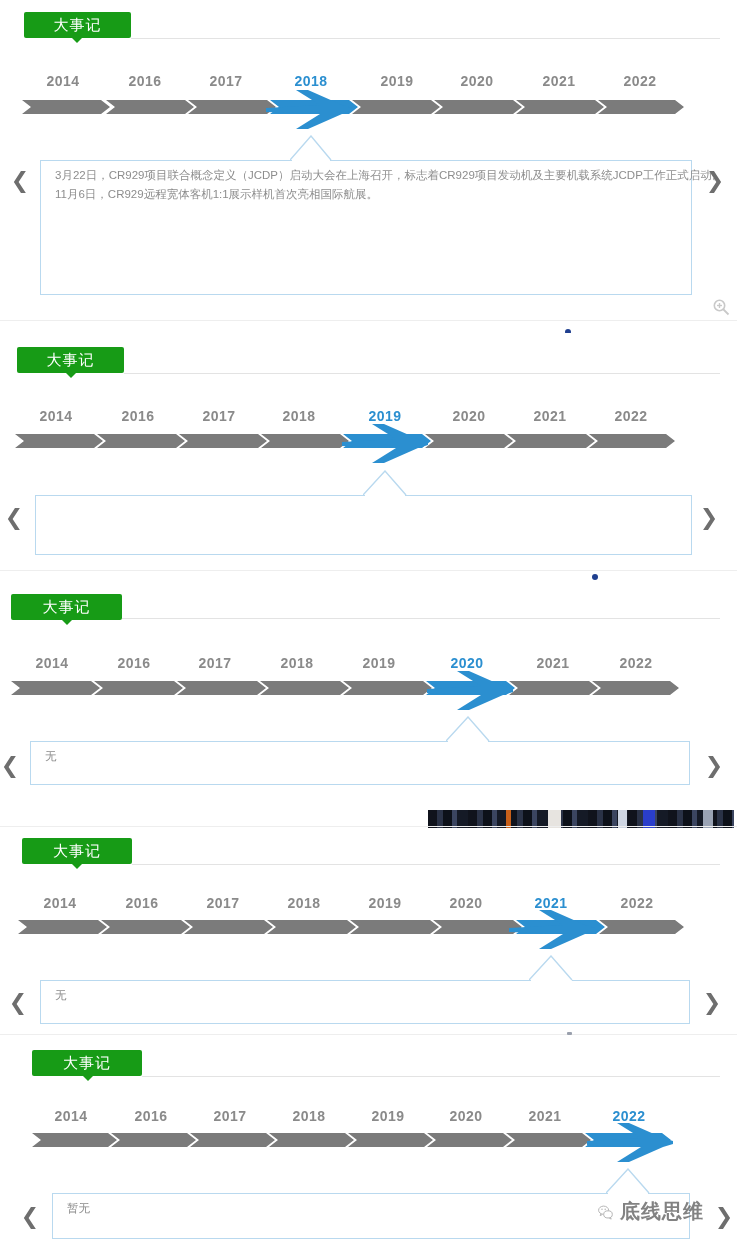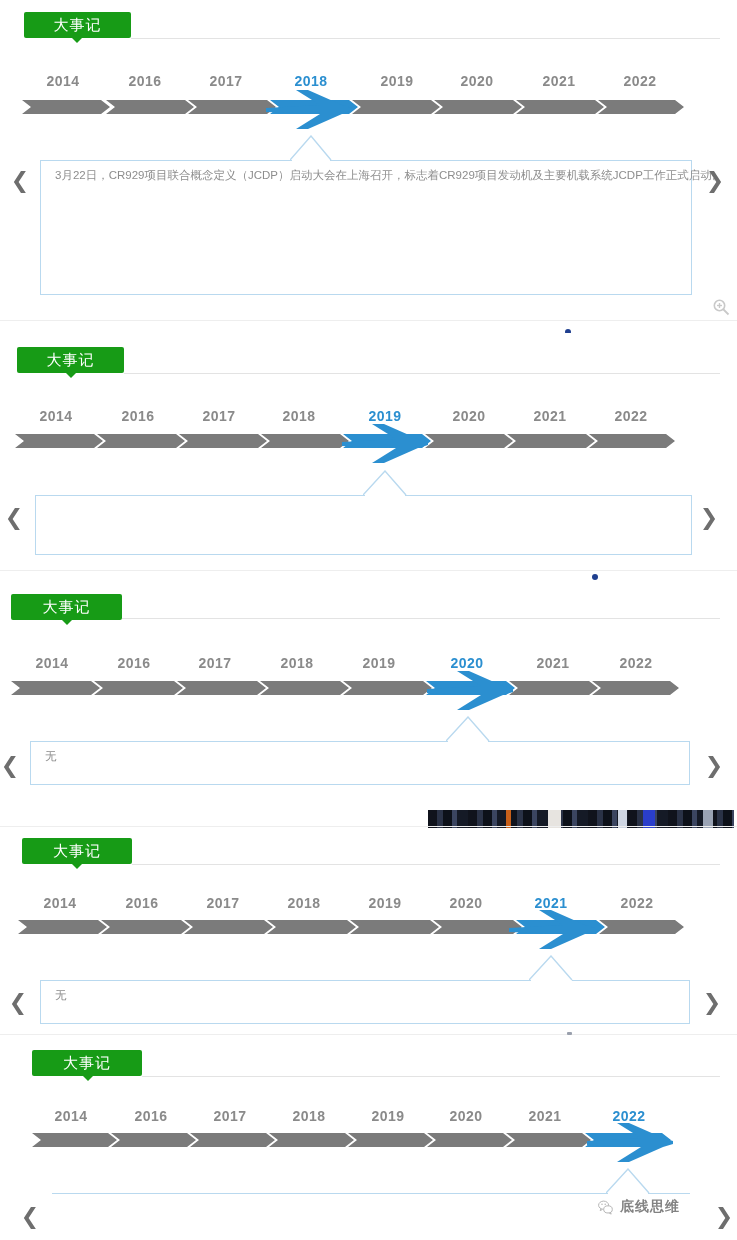--- a/index.html
+++ b/index.html
@@ -116,21 +116,21 @@
         #151a26 29px,#151a26 40px);
     overflow:hidden;
   }
   .bleed-img i{position:absolute;top:0;bottom:0;display:block;}
   .sep{position:absolute;left:0;width:737px;height:1px;background:#eeeeee;}
 
   
   .watermark{
     position:absolute;
     display:flex;align-items:center;gap:6px;
-    color:#6d6d6d;font-size:14px;
+    color:#6d6d6d;font-size:20px;
     letter-spacing:1px;
     opacity:.85;
   }
   .wm-icon{width:17px;height:17px;opacity:.75;}
   .wm-text{font-family:"Liberation Serif","DejaVu Serif",serif;font-weight:bold;}
 </style>
 </head>
 <body>
 
 <div class="page">
@@ -167,20 +167,21 @@
 
       <div class="plane" style="left:262px;top:88px;">
         <svg width="92" height="42" viewBox="0 0 92 42">
           <path d="M4 20 L58 17 L34 2 L46 2 L80 17 L90 20 L90 23 L80 26 L46 41 L34 41 L58 26 L4 24 Z" fill="#2b8fd0"></path>
         </svg>
       </div>
 
       <div class="callout" style="left:40px;top:160px;width:652px;height:135px;">
         <div class="callout-body" style="top:6px;">
           <div class="ln">3月22日，CR929项目联合概念定义（JCDP）启动大会在上海召开，标志着CR929项目发动机及主要机载系统JCDP工作正式启动。</div>
+          <div class="ln">11月6日，CR929远程宽体客机1:1展示样机首次亮相国际航展。</div>
         </div>
       </div>
       <div class="callout-top" style="left:40px;top:160px;width:252px;"></div>
       <div class="callout-top" style="left:330px;top:160px;width:362px;"></div>
       <div class="notch" style="left:290px;top:135px;">
         <svg width="42" height="26" viewBox="0 0 42 26">
           <path d="M0 25 L21 1 L41 25" fill="none" stroke="#b9d9ef" stroke-width="1.4"></path>
         </svg>
       </div>
 
@@ -406,20 +407,25 @@
         <div class="seg" style="left:474px;width:85px;"></div>
         <div class="seg active" style="left:553px;width:86px;"></div>
       </div>
 
       <div class="plane" style="left:583px;top:83px;">
         <svg width="92" height="42" viewBox="0 0 92 42">
           <path d="M4 20 L58 17 L34 2 L46 2 L80 17 L90 20 L90 23 L80 26 L46 41 L34 41 L58 26 L4 24 Z" fill="#2b8fd0"></path>
         </svg>
       </div>
 
+      <div class="callout" style="left:52px;top:155px;width:638px;height:46px;">
+        <div class="callout-body" style="top:6px;">
+          <div class="ln">暂无</div>
+        </div>
+      </div>
       <div class="callout-top" style="left:52px;top:155px;width:556px;"></div>
       <div class="callout-top" style="left:648px;top:155px;width:42px;"></div>
       <div class="notch" style="left:606px;top:130px;">
         <svg width="44" height="26" viewBox="0 0 44 26">
           <path d="M0 25 L22 1 L43 25" fill="none" stroke="#b9d9ef" stroke-width="1.4"></path>
         </svg>
       </div>
 
       <div class="nav" style="left:18px;top:168px;">❮</div>
       <div class="nav" style="left:712px;top:168px;">❯</div>

